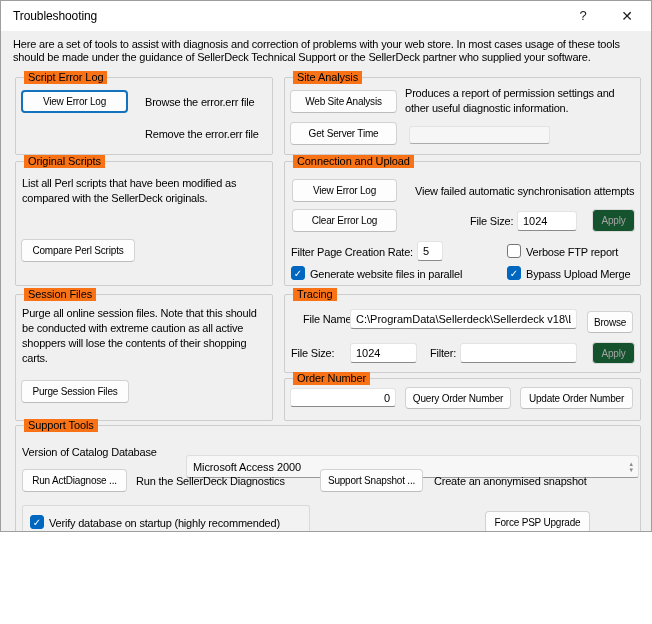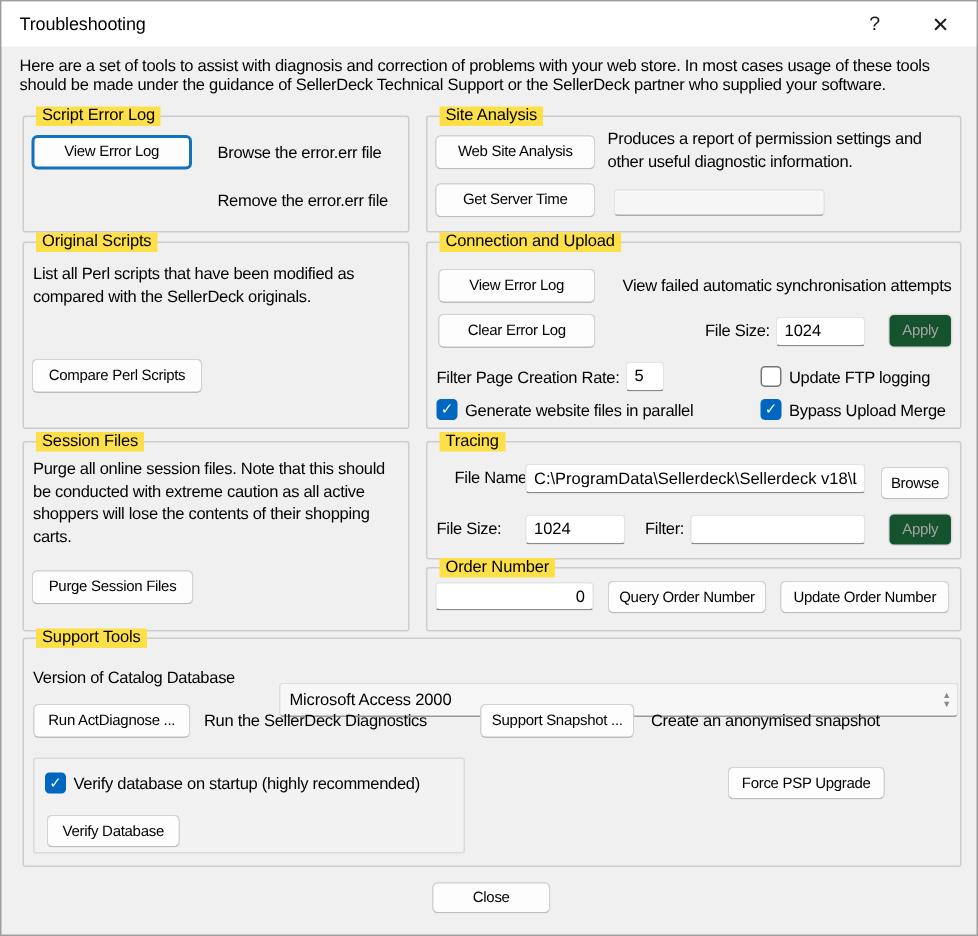--- a/index.html
+++ b/index.html
@@ -1,30 +1,30 @@
 <!DOCTYPE html>
 <html><head>
 <meta charset="utf-8">
 <style>
   html,body{margin:0;padding:0;}
   .dialog{
-    position:relative;width:652px;height:624px;box-sizing:border-box;
+    position:relative;width:652px;height:532px;box-sizing:border-box;
     background:#f0f0f0;border:1px solid #9e9e9e;
     font-family:"Liberation Sans",sans-serif;font-size:11px;color:#000;
     letter-spacing:-0.1px;overflow:hidden;
   }
   .titlebar{position:absolute;left:0;top:0;width:100%;height:30px;background:#ffffff;}
   .title{position:absolute;left:12px;top:0;line-height:30px;font-size:12px;}
   .tbtn{position:absolute;top:0;width:40px;height:30px;text-align:center;line-height:30px;color:#1a1a1a;cursor:default;}
   .tbtn.help{right:48px;font-size:13px;}
   .tbtn.close{right:4px;font-size:14px;}
   .intro{position:absolute;left:12px;top:37px;width:634px;line-height:13px;}
   .intro div{white-space:nowrap;letter-spacing:-0.18px;}
   .group{position:absolute;border:1px solid #cdcdcd;border-radius:2px;background:#f0f0f0;}
-  .glabel{position:absolute;top:-7px;left:8px;background:#fde047;padding:0 4px;line-height:13px;}
+  .glabel{position:absolute;top:-7px;left:8px;background:#f97316;padding:0 4px;line-height:13px;}
   .lbl{position:absolute;line-height:13px;white-space:nowrap;letter-spacing:-0.2px;}
   .para{position:absolute;line-height:15px;letter-spacing:-0.2px;}
   .btn{
     position:absolute;box-sizing:border-box;background:#fdfdfd;
     border:1px solid #d2d2d2;border-bottom-color:#bdbdbd;border-radius:4px;
     display:flex;align-items:center;justify-content:center;
     font-size:10px;white-space:nowrap;cursor:default;letter-spacing:-0.2px;
   }
   .btn.default{border:2px solid #1272bd;}
   .btn.disabled{color:#a3a3a3;border-color:#dcdcdc;background:#14532d;}
@@ -91,21 +91,21 @@
     <div class="glabel">Connection and Upload</div>
     <div class="btn" style="left:7px;top:17px;width:105px;height:23px;">View Error Log</div>
     <div class="lbl" style="left:130px;top:23px;">View failed automatic synchronisation attempts</div>
     <div class="btn" style="left:7px;top:47px;width:105px;height:23px;">Clear Error Log</div>
     <div class="lbl" style="left:185px;top:53px;">File Size:</div>
     <input class="field num" style="left: 232px; top: 49px; width: 60px; height: 20px;" value="1024">
     <div class="btn disabled" style="left:307px;top:47px;width:43px;height:23px;">Apply</div>
     <div class="lbl" style="left:6px;top:84px;">Filter Page Creation Rate:</div>
     <input class="field num" style="left: 132px; top: 79px; width: 26px; height: 20px;" value="5">
     <div class="cbox" style="left:222px;top:82px;"></div>
-    <div class="lbl" style="left:241px;top:84px;">Update FTP logging</div>
+    <div class="lbl" style="left:241px;top:84px;">Verbose FTP report</div>
     <div class="cbox checked" style="left:6px;top:104px;">
         <span>✓</span>
       </div>
     <div class="lbl" style="left:25px;top:106px;">Generate website files in parallel</div>
     <div class="cbox checked" style="left:222px;top:104px;">
         <span>✓</span>
       </div>
     <div class="lbl" style="left:241px;top:106px;">Bypass Upload Merge</div>
   </div>
 

